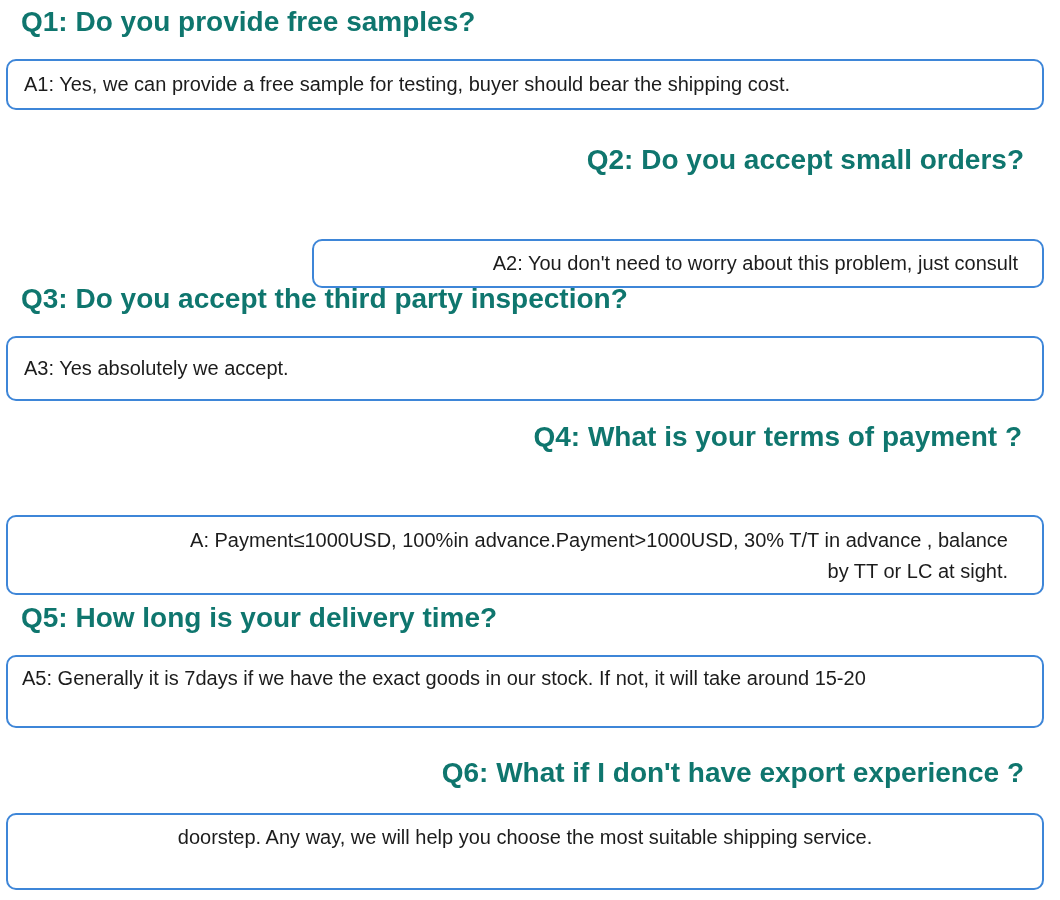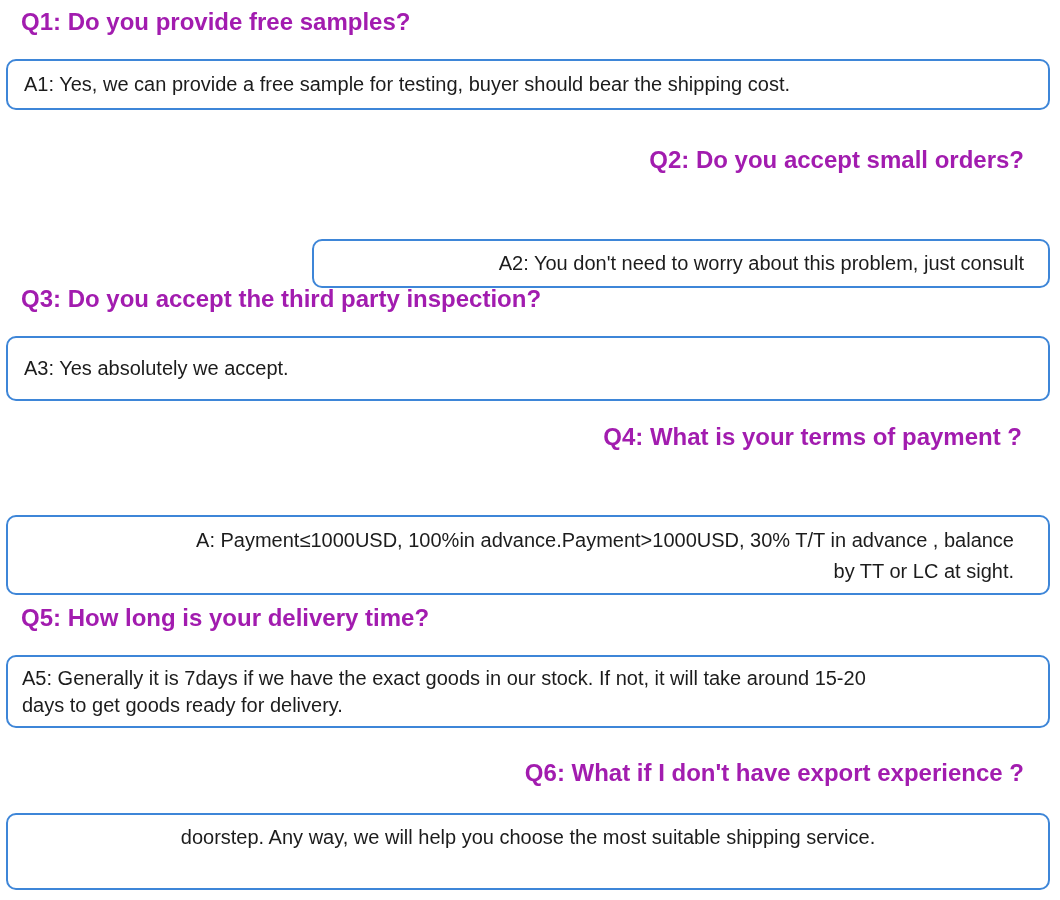--- a/index.html
+++ b/index.html
@@ -7,33 +7,33 @@
     position: relative;
     width: 1060px;
     height: 900px;
     background: #ffffff;
     font-family: "Liberation Sans", "DejaVu Sans", sans-serif;
     color: #1a1a1a;
     overflow: hidden;
   }
   .q {
     position: absolute;
-    font-size: 24px;
+    font-size: 28px;
     font-weight: bold;
-    color: #a21caf;
+    color: #0f766e;
     white-space: nowrap;
     line-height: 24px;
   }
   .q.left  { left: 21px; }
   .q.right { right: 36px; text-align: right; }
   .a {
     position: absolute;
     box-sizing: border-box;
     left: 6px;
-    right: 10px;
+    right: 16px;
     background: #ffffff;
     border: 2px solid #3e86d8;
     border-radius: 10px;
     font-size: 20px;
     color: #1c1c1c;
   }
   .a.single {
     display: flex;
     align-items: center;
   }
@@ -78,21 +78,20 @@
 
   <div id="q4" class="q right">Q4: What is your terms of payment ?</div>
   <div id="box-a4" class="a align-right">
     <div class="line">A: Payment≤1000USD, 100%in advance.Payment&gt;1000USD, 30% T/T in advance , balance</div>
     <div class="line">by TT or LC at sight.</div>
   </div>
 
   <div id="q5" class="q left">Q5: How long is your delivery time?</div>
   <div id="box-a5" class="a align-left">
     <div class="line">A5: Generally it is 7days if we have the exact goods in our stock. If not, it will take around 15-20</div>
-    <div class="line">days to get goods ready for delivery.</div>
   </div>
 
   <div id="q6" class="q right">Q6: What if I don't have export experience ?</div>
   <div id="box-a6" class="a align-center">
     <div class="line">doorstep. Any way, we will help you choose the most suitable shipping service.</div>
   </div>
 
 </div>
 
 </body></html>

